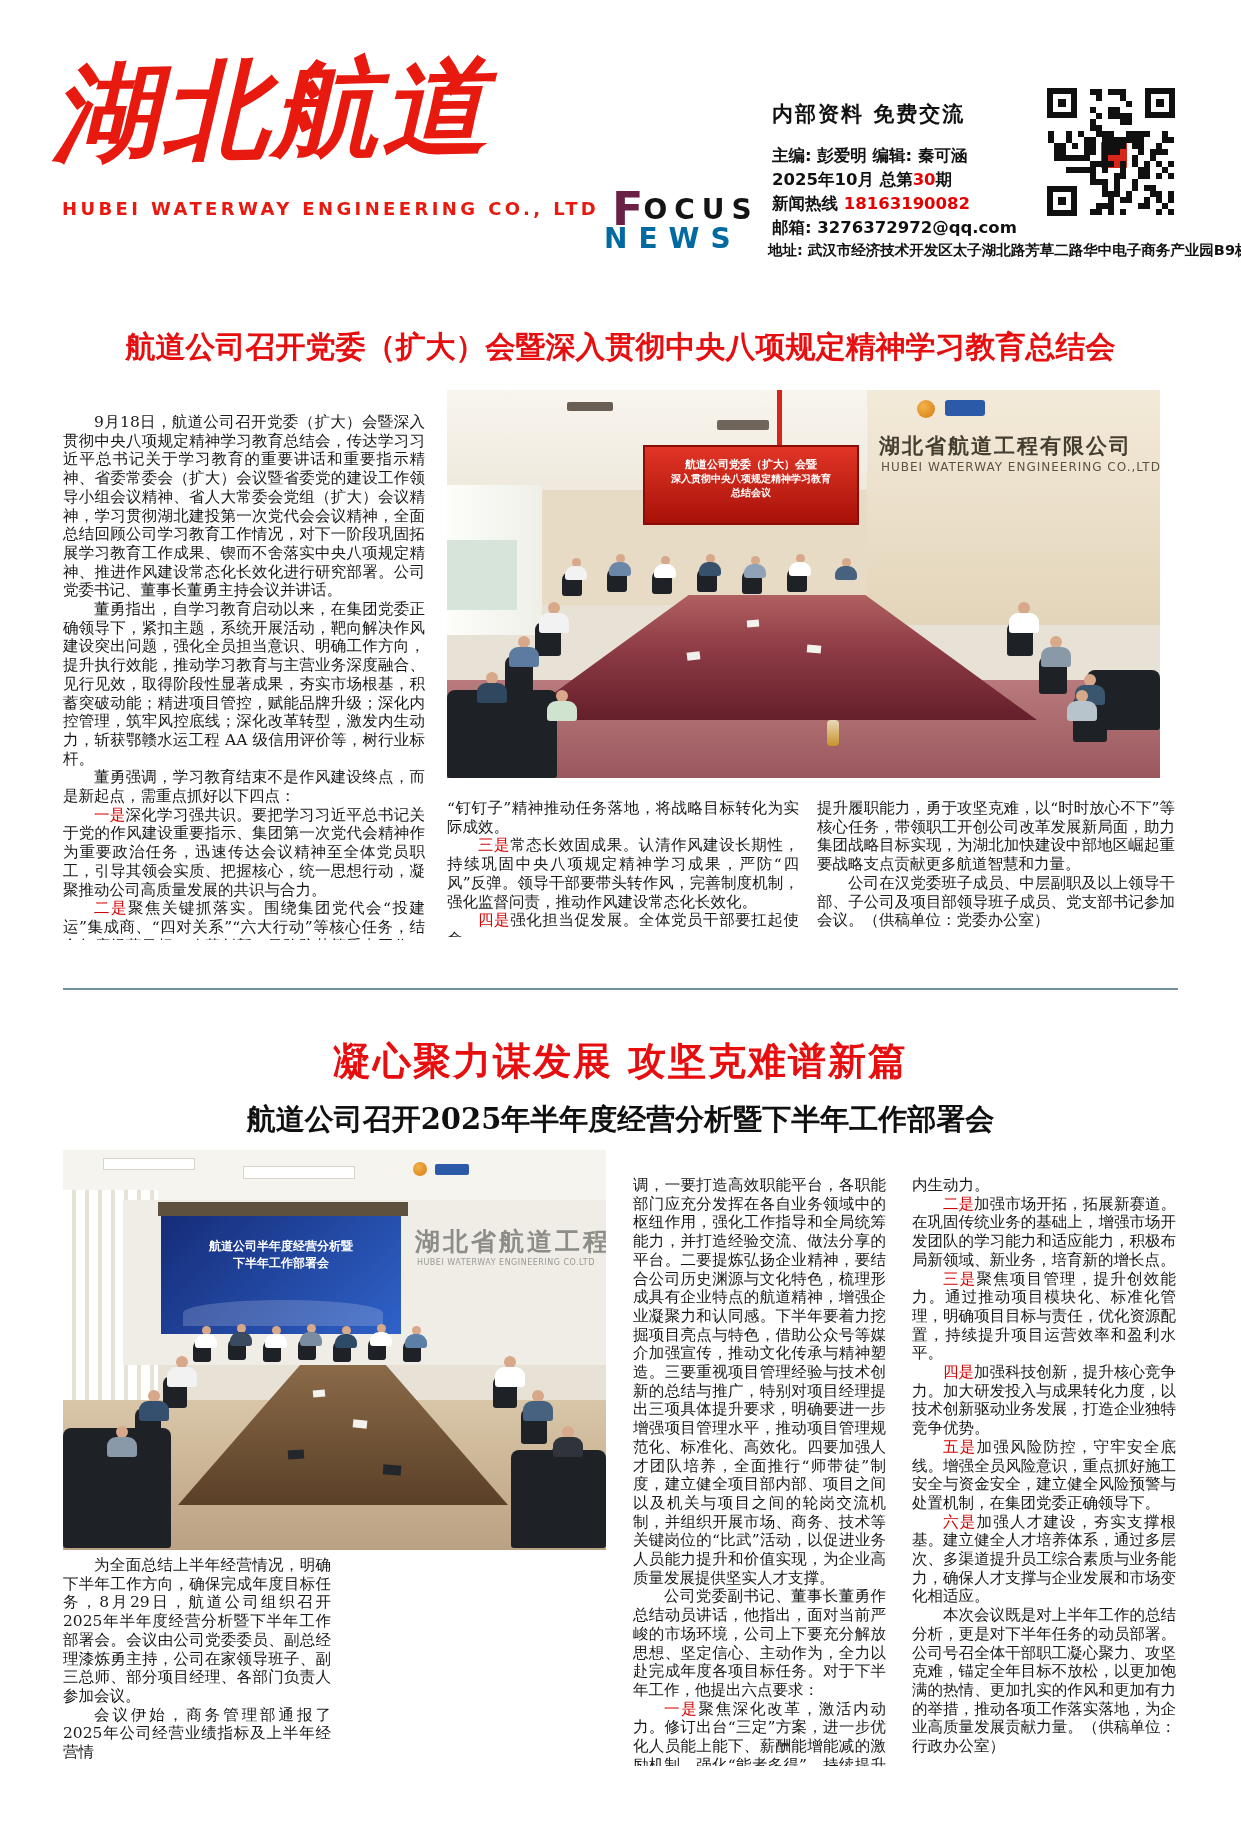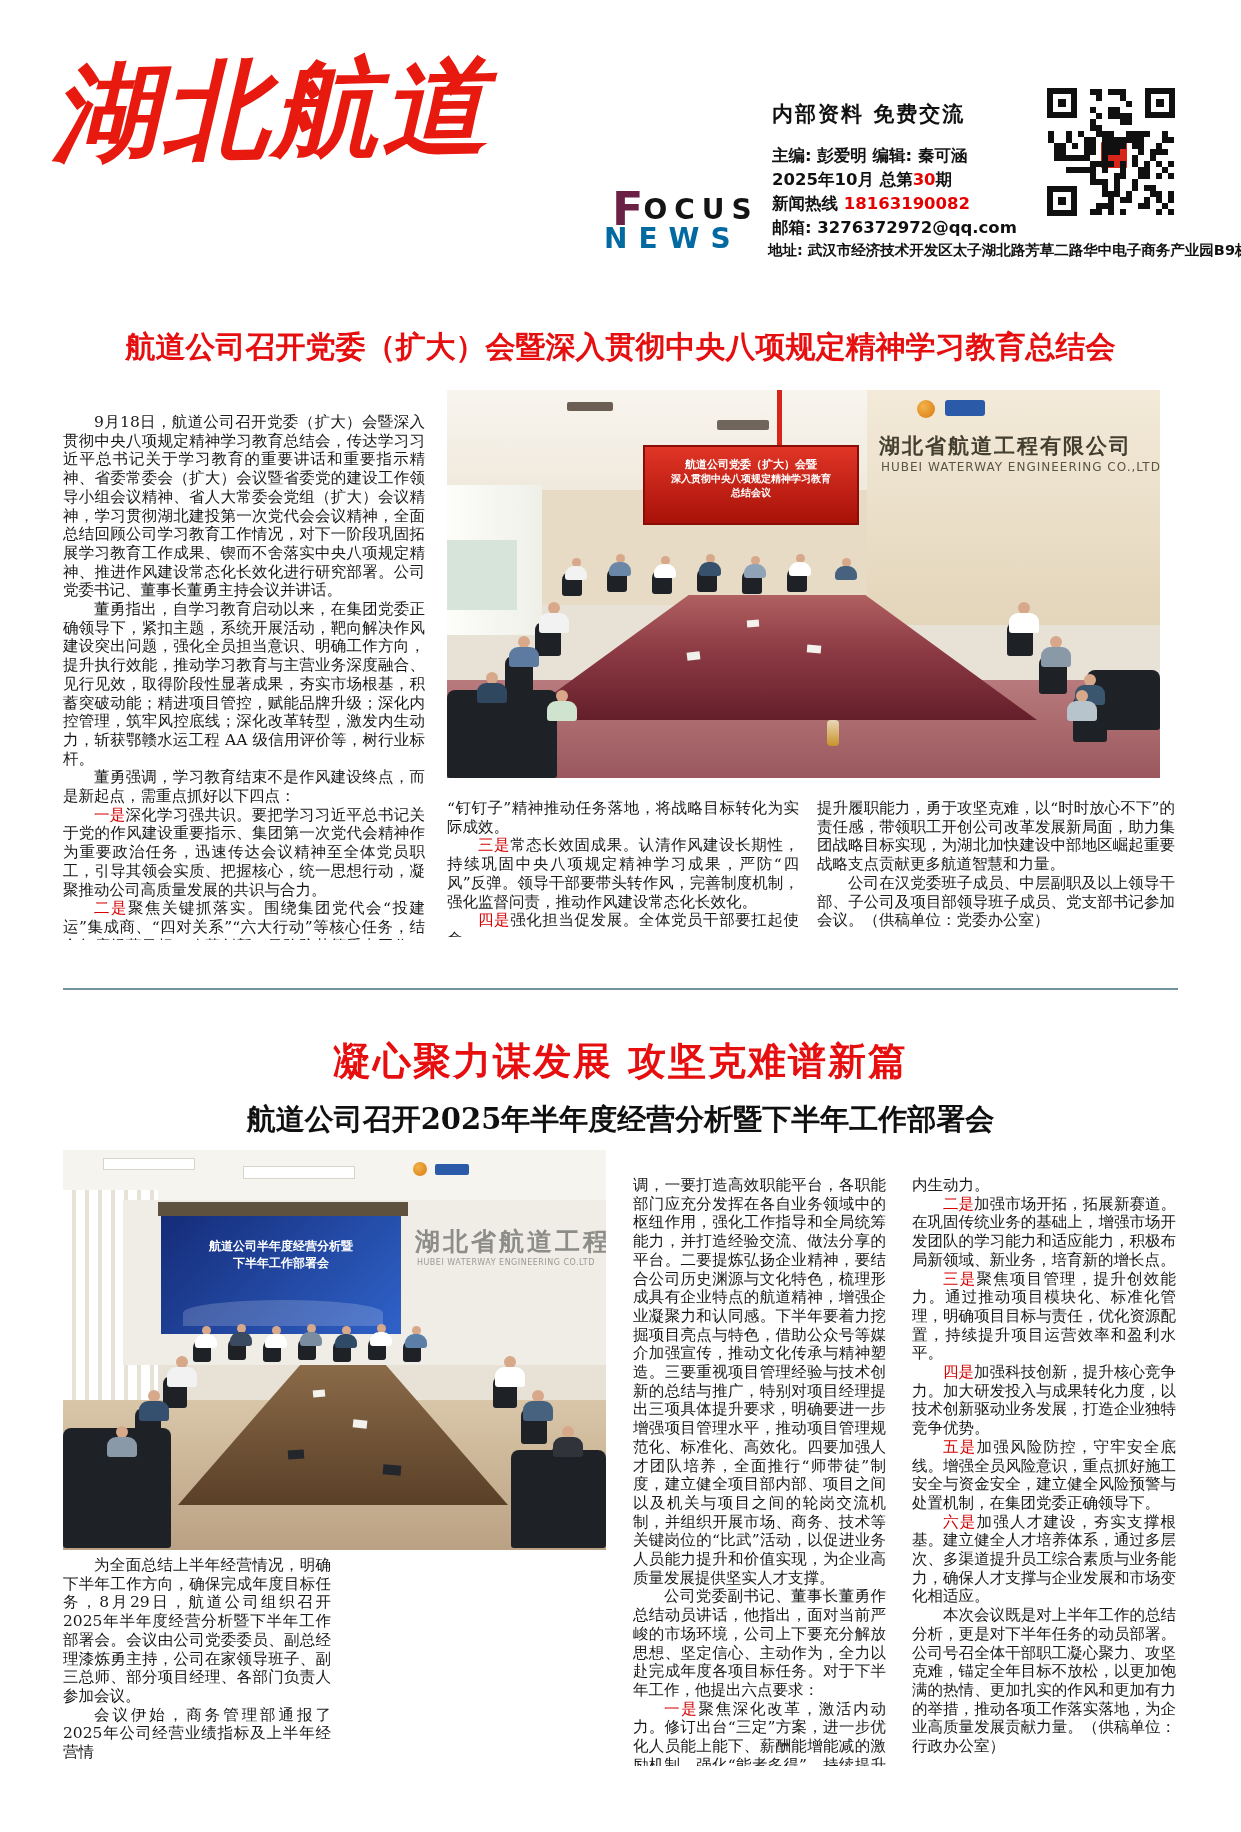--- a/index.html
+++ b/index.html
@@ -57,20 +57,21 @@
         color:#fff;text-align:center;font-weight:700;}
   .scr2 div{position:static;}
   .wallsign-cn{font-weight:700;white-space:nowrap;}
 </style>
 </head>
 <body>
 
 <div class="page">
 
   <div class="abs logo-cn">湖北航道</div>
+  <div class="abs logo-en">HUBEI WATERWAY ENGINEERING CO., LTD</div>
   <div class="abs focus-line"><span class="focus-f">F</span><span class="focus-rest">OCUS</span></div>
   <div class="abs news-line">NEWS</div>
 
   <div class="abs mh-notice">内部资料 免费交流</div>
   <div class="mh-line" style="top:145px;">主编: 彭爱明 编辑: 秦可涵</div>
   <div class="mh-line" style="top:169px;"><span>2025年10月 总第</span><span class="mh-red">30</span><span>期</span></div>
   <div class="mh-line" style="top:193px;"><span>新闻热线</span> <span class="mh-red">18163190082</span></div>
   <div class="mh-line" style="top:217px;">邮箱: 3276372972@qq.com</div>
   <div class="abs mh-address">地址: 武汉市经济技术开发区太子湖北路芳草二路华中电子商务产业园B9栋</div>
 
@@ -341,21 +342,21 @@
       </div>
     </div>
 
   <div class="body-col" style="left:447px;top:799px;width:352px;height:138px;">
     <p class="noind"><span>“钉钉子”精神推动任务落地，将战略目标转化为实际成效。</span></p>
     <p><span class="lead">三是</span><span>常态长效固成果。认清作风建设长期性，持续巩固中央八项规定精神学习成果，严防“四风”反弹。领导干部要带头转作风，完善制度机制，强化监督问责，推动作风建设常态化长效化。</span></p>
     <p><span class="lead">四是</span><span>强化担当促发展。全体党员干部要扛起使命，</span></p>
   </div>
 
   <div class="body-col" style="left:817px;top:799px;width:358px;height:138px;">
-    <p class="noind"><span>提升履职能力，勇于攻坚克难，以“时时放心不下”的责任感，带领职工开创公司改革发展新局面，助力集团战略目标实现，为湖北加快建设中部地区崛起重要战略支点贡献更多航道智慧和力量。</span></p>
+    <p class="noind"><span>提升履职能力，勇于攻坚克难，以“时时放心不下”等核心任务，带领职工开创公司改革发展新局面，助力集团战略目标实现，为湖北加快建设中部地区崛起重要战略支点贡献更多航道智慧和力量。</span></p>
     <p><span>公司在汉党委班子成员、中层副职及以上领导干部、子公司及项目部领导班子成员、党支部书记参加会议。（供稿单位：党委办公室）</span></p>
   </div>
 
   <div class="abs divider"></div>
 
   <div class="abs a-title t2main">凝心聚力谋发展 攻坚克难谱新篇</div>
   <div class="abs a-title t2sub">航道公司召开2025年半年度经营分析暨下半年工作部署会</div>
 
   <div class="photo" style="left:63px;top:1150px;width:543px;height:400px;">
     <div style="left:0;top:0;width:543px;height:58px;background:#f6f4ef;"></div>

